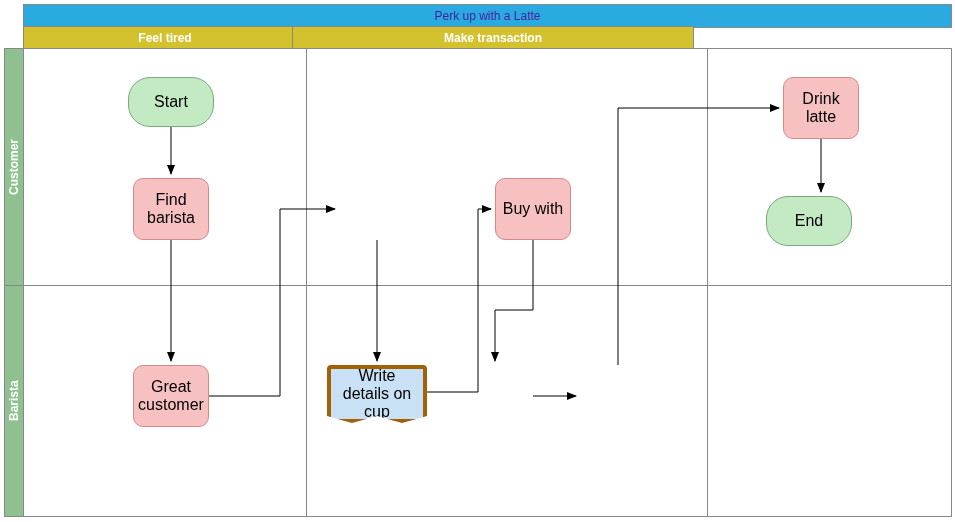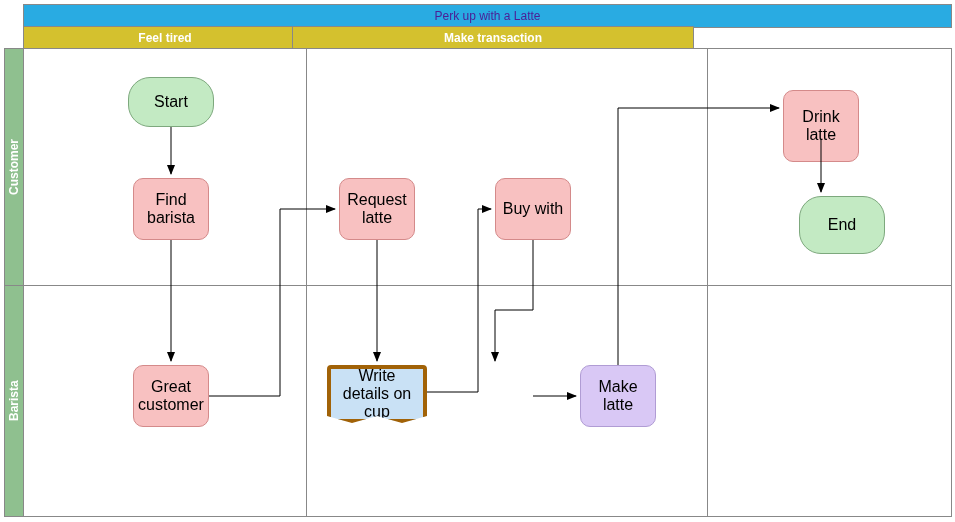--- a/index.html
+++ b/index.html
@@ -30,26 +30,24 @@
 <div class="cell" style="left:23px;top:48px;width:282px;height:236px"></div>
 <div class="cell" style="left:306px;top:48px;width:400px;height:236px"></div>
 <div class="cell" style="left:707px;top:48px;width:243px;height:236px"></div>
 <div class="cell" style="left:23px;top:285px;width:282px;height:230px"></div>
 <div class="cell" style="left:306px;top:285px;width:400px;height:230px"></div>
 <div class="cell" style="left:707px;top:285px;width:243px;height:230px"></div>
 
 <div class="node terminator" style="left:128px;top:77px;width:86px;height:50px">Start</div>
 <div class="node process" style="left:133px;top:178px;width:76px;height:62px">Find barista</div>
 <div class="node process" style="left:133px;top:365px;width:76px;height:62px">Great customer</div>
-<div class="node process" style="left:339px;top:178px;width:76px;height:62px">Request latte</div>
 <div class="node document" style="left:327px;top:365px;width:100px;height:58px">Write details on cup</div>
 <div class="node process" style="left:495px;top:178px;width:76px;height:62px">Buy with</div>
-<div class="node subprocess" style="left:580px;top:365px;width:76px;height:62px">Make latte</div>
-<div class="node process" style="left:783px;top:90px;width:76px;height:72px">Drink latte</div>
-<div class="node terminator" style="left:799px;top:196px;width:86px;height:58px">End</div>
+<div class="node process" style="left:783px;top:77px;width:76px;height:62px">Drink latte</div>
+<div class="node terminator" style="left:766px;top:196px;width:86px;height:50px">End</div>
 
 <svg width="955" height="522">
 <defs>
         <marker id="ah" markerWidth="10" markerHeight="8" refX="9" refY="4" orient="auto">
           <path d="M0,0 L10,4 L0,8 Z" fill="#000"></path>
         </marker>
       </defs>
 <path d="M171,127 L171,174" stroke="#000" fill="none" marker-end="url(#ah)"></path>
 <path d="M171,240 L171,361" stroke="#000" fill="none" marker-end="url(#ah)"></path>
 <path d="M209,396 L280,396 L280,209 L335,209" stroke="#000" fill="none" marker-end="url(#ah)"></path>

